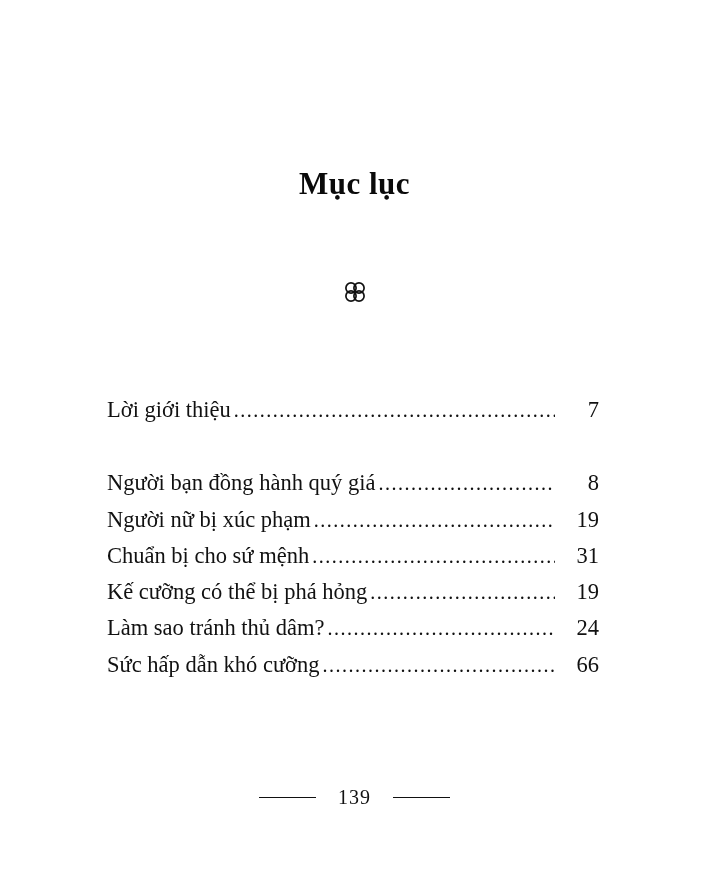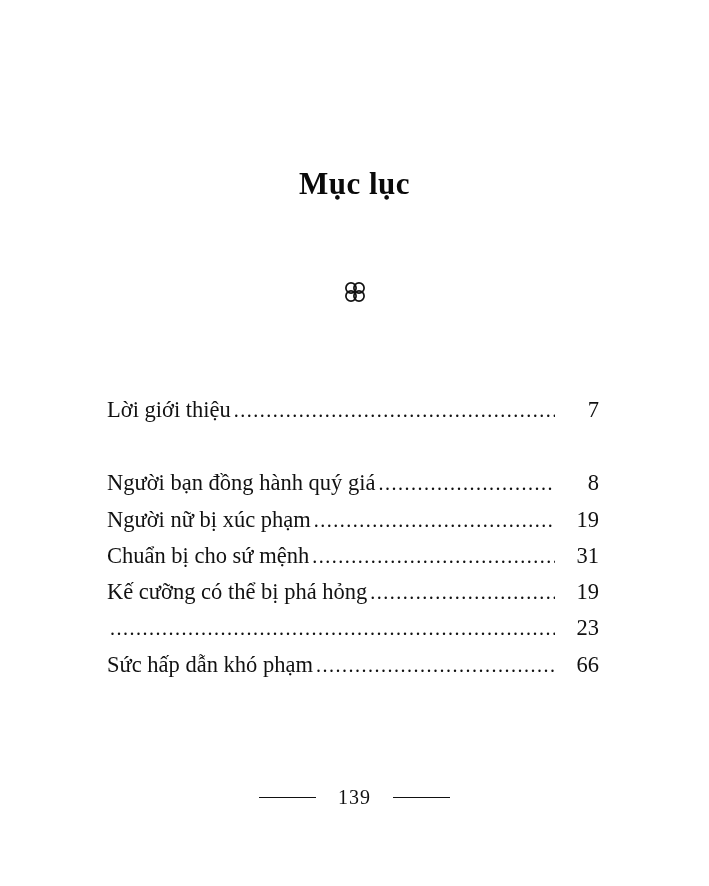--- a/index.html
+++ b/index.html
@@ -126,26 +126,27 @@
       <span class="toc-page">31</span>
     </div>
 
     <div class="toc-row">
       <span class="toc-label">Kế cưỡng có thể bị phá hỏng</span>
       <span class="toc-dots"></span>
       <span class="toc-page">19</span>
     </div>
 
     <div class="toc-row">
+      <span class="toc-label">Làm sao tránh thủ dâm?</span>
       <span class="toc-dots"></span>
-      <span class="toc-page">23</span>
+      <span class="toc-page">24</span>
     </div>
 
     <div class="toc-row">
-      <span class="toc-label">Sức hấp dẫn khó phạm</span>
+      <span class="toc-label">Sức hấp dẫn khó cưỡng</span>
       <span class="toc-dots"></span>
       <span class="toc-page">66</span>
     </div>
 
   </div>
 
   <div class="footer">
     <span class="rule"></span>
     <span class="num">139</span>
     <span class="rule"></span>

